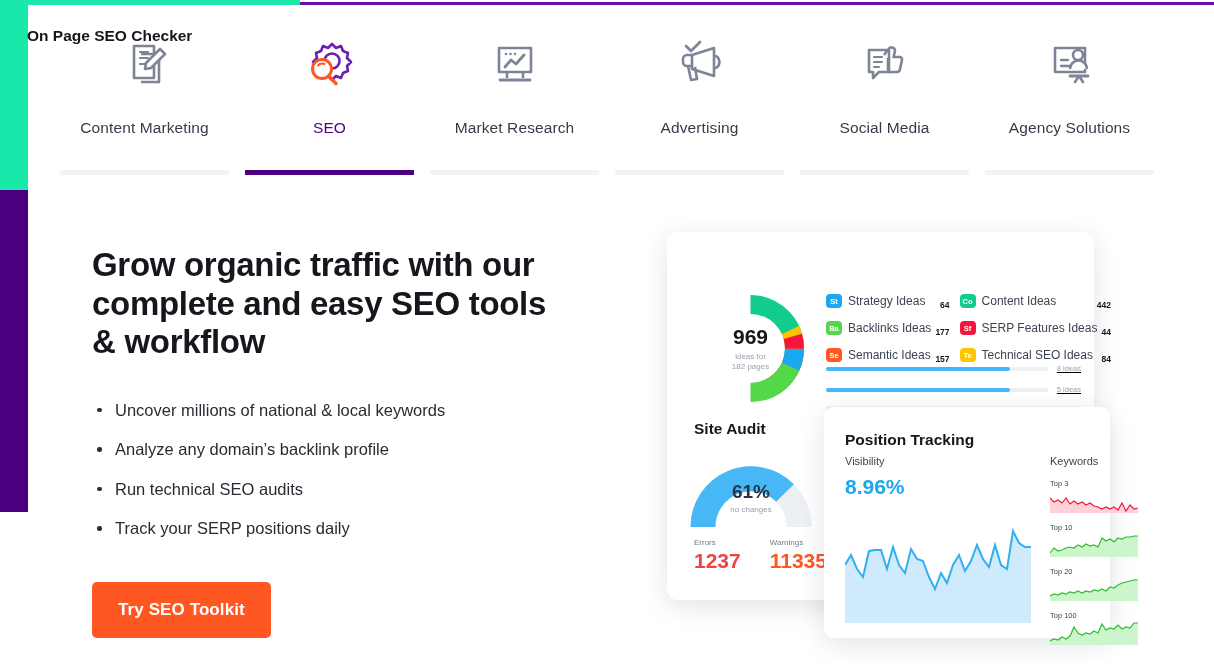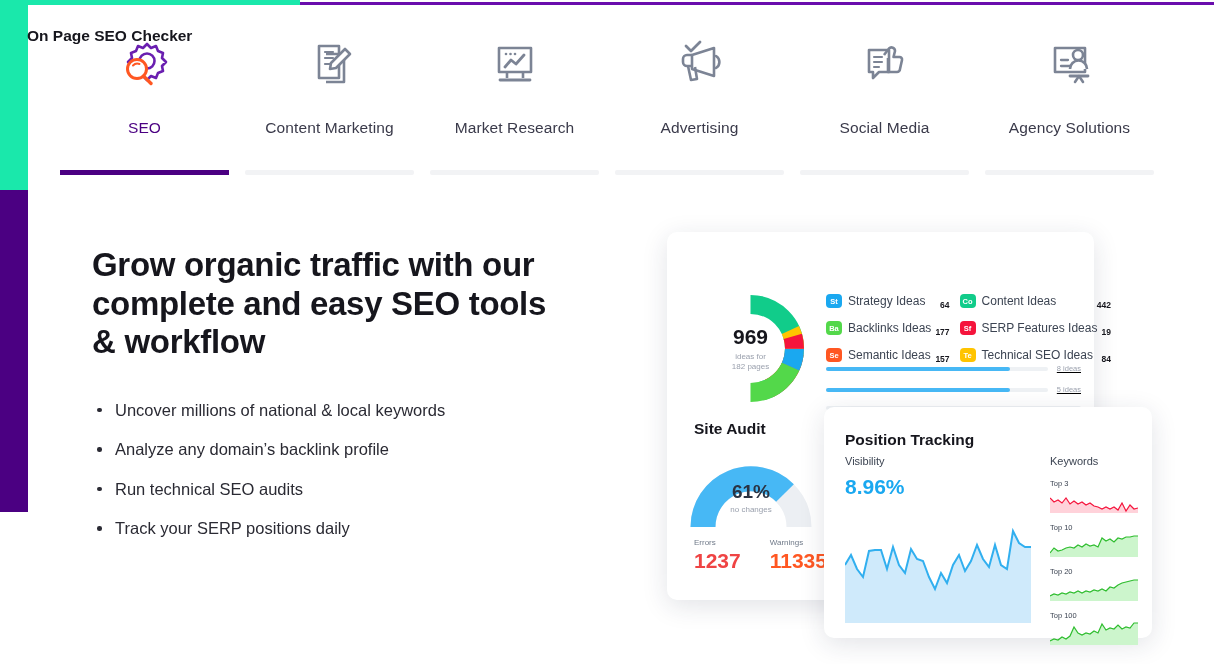--- a/index.html
+++ b/index.html
@@ -241,21 +241,21 @@
   .audit-stats {
     position: absolute; left: 694px; top: 538px;
     display: flex; gap: 29px;
   }
   .stat-cap { font-size: 8px; color: #707a89; }
   .stat-num { font-size: 21px; font-weight: bold; line-height: 1.15; margin-top: 2px; }
 
   
   .card-pos {
     left: 824px; top: 407px;
-    width: 328px; height: 231px;
+    width: 286px; height: 231px;
   }
   .pos-title { position: absolute; left: 21px; top: 24px; }
   .pos-vis-cap {
     position: absolute; left: 21px; top: 48px;
     font-size: 11px; color: #3c4452;
   }
   .pos-vis-val {
     position: absolute; left: 21px; top: 68px;
     font-size: 21px; font-weight: bold; color: #1aa8f0;
   }
@@ -280,45 +280,45 @@
 <div id="stage">
 
   <div class="edge-teal-top"></div>
   <div class="edge-purple-top"></div>
   <div class="edge-teal"></div>
   <div class="edge-purple"></div>
 
   <div class="panel"></div>
 
   <div class="tabs">
+
+    <div class="tab">
+      <div class="tab-icon">
+        <svg width="56" height="52" viewBox="0 0 56 52">
+          <path d="M17 8 h20 v32 h-20 z" fill="none" stroke="#7c8495" stroke-width="2.6" stroke-linejoin="round"></path>
+          <path d="M23 14 h8 M23 20 h8 M23 26 h6" stroke="#7c8495" stroke-width="2.2" stroke-linecap="round"></path>
+          <path d="M24 16 h18 v28 h-18" fill="none" stroke="#7c8495" stroke-width="2.6" stroke-linejoin="round"></path>
+          <path d="M43 11 l5 5 -14 14 -6 1 1 -6 z" fill="#fff" stroke="#7c8495" stroke-width="2.6" stroke-linejoin="round"></path>
+        </svg>
+      </div>
+      <div class="tab-label">Content Marketing</div>
+      <div class="tab-underline"></div>
+    </div>
 
     <div class="tab active">
       <div class="tab-icon">
         <svg width="56" height="52" viewBox="0 0 56 52">
           <path d="M30 6 l4 4 5-2 2 5 5 2 -1 5 4 4 -4 4 1 5 -5 2 -2 5 -5-2 -4 4 -4-4 -5 2 -2-5 -5-2 1-5 -4-4 4-4 -1-5 5-2 2-5 5 2z" fill="none" stroke="#6a1fb0" stroke-width="2.6" stroke-linejoin="round"></path>
           <circle cx="30" cy="23" r="7.5" fill="none" stroke="#6a1fb0" stroke-width="2.6"></circle>
           <circle cx="20" cy="31" r="9.5" fill="#fff" stroke="#ff5722" stroke-width="3"></circle>
           <line x1="26.5" y1="38" x2="34" y2="45.5" stroke="#ff5722" stroke-width="3.4" stroke-linecap="round"></line>
           <path d="M16 27.5 a6 6 0 0 1 6.5 -1.5" fill="none" stroke="#ff5722" stroke-width="2" stroke-linecap="round"></path>
         </svg>
       </div>
       <div class="tab-label">SEO</div>
-      <div class="tab-underline"></div>
-    </div>
-
-    <div class="tab">
-      <div class="tab-icon">
-        <svg width="56" height="52" viewBox="0 0 56 52">
-          <path d="M17 8 h20 v32 h-20 z" fill="none" stroke="#7c8495" stroke-width="2.6" stroke-linejoin="round"></path>
-          <path d="M23 14 h8 M23 20 h8 M23 26 h6" stroke="#7c8495" stroke-width="2.2" stroke-linecap="round"></path>
-          <path d="M24 16 h18 v28 h-18" fill="none" stroke="#7c8495" stroke-width="2.6" stroke-linejoin="round"></path>
-          <path d="M43 11 l5 5 -14 14 -6 1 1 -6 z" fill="#fff" stroke="#7c8495" stroke-width="2.6" stroke-linejoin="round"></path>
-        </svg>
-      </div>
-      <div class="tab-label">Content Marketing</div>
       <div class="tab-underline"></div>
     </div>
 
     <div class="tab">
       <div class="tab-icon">
         <svg width="56" height="52" viewBox="0 0 56 52">
           <path d="M12 10 h32 v24 h-32 z" fill="none" stroke="#7c8495" stroke-width="2.6" stroke-linejoin="round"></path>
           <circle cx="19" cy="16" r="1.3" fill="#7c8495"></circle>
           <circle cx="23.5" cy="16" r="1.3" fill="#7c8495"></circle>
           <circle cx="28" cy="16" r="1.3" fill="#7c8495"></circle>
@@ -375,20 +375,21 @@
   </div>
 
   <div class="left-col">
     <h1 class="headline">Grow organic traffic with our complete and easy SEO tools &amp; workflow</h1>
     <ul class="bullets">
       <li>Uncover millions of national &amp; local keywords</li>
       <li>Analyze any domain’s backlink profile</li>
       <li>Run technical SEO audits</li>
       <li>Track your SERP positions daily</li>
     </ul>
+    <button class="cta">Try SEO Toolkit</button>
   </div>
 
   <div class="card card-seo"></div>
 
   <div class="seo-head card-title">On Page SEO Checker</div>
 
   <div class="donut-wrap">
     <svg width="113" height="113" viewBox="0 0 113 113">
 
       <g transform="translate(56.5,56.5)">
@@ -421,21 +422,21 @@
       <span class="legend-val">442</span>
     </div>
     <div class="legend-item">
       <span class="badge" style="background:#53d84a">Ba</span>
       <span class="legend-label">Backlinks Ideas</span>
       <span class="legend-val">177</span>
     </div>
     <div class="legend-item">
       <span class="badge" style="background:#f5143c">Sf</span>
       <span class="legend-label">SERP Features Ideas</span>
-      <span class="legend-val">19</span>
+      <span class="legend-val">44</span>
     </div>
     <div class="legend-item">
       <span class="badge" style="background:#ff5722">Se</span>
       <span class="legend-label">Semantic Ideas</span>
       <span class="legend-val">157</span>
     </div>
     <div class="legend-item">
       <span class="badge" style="background:#ffc400">Te</span>
       <span class="legend-label">Technical SEO Ideas</span>
       <span class="legend-val">84</span>

